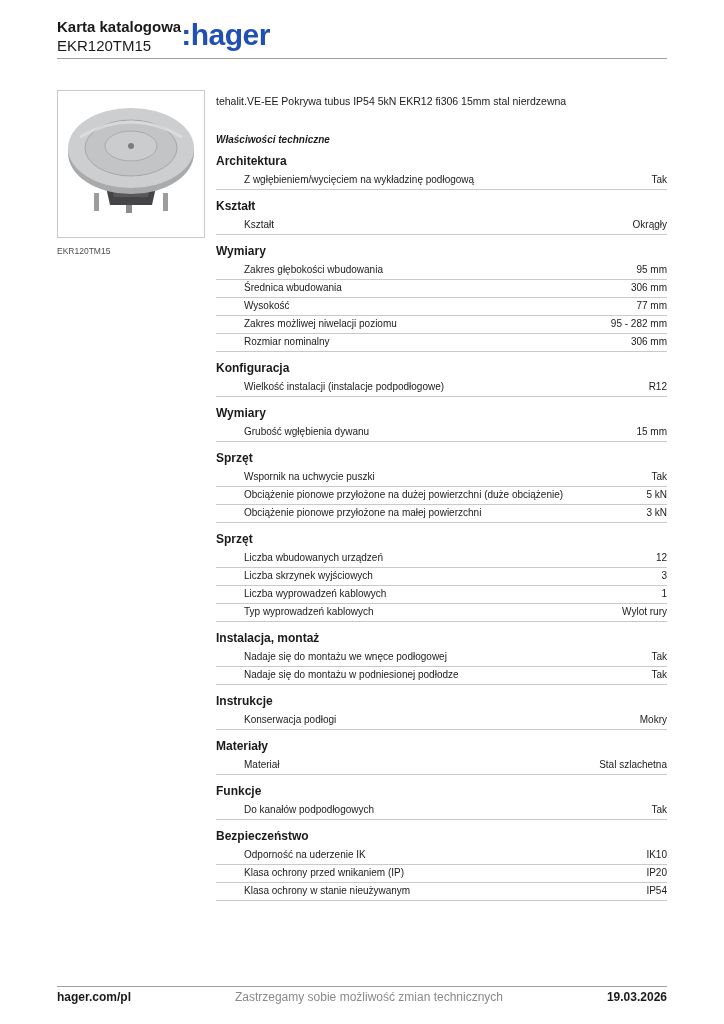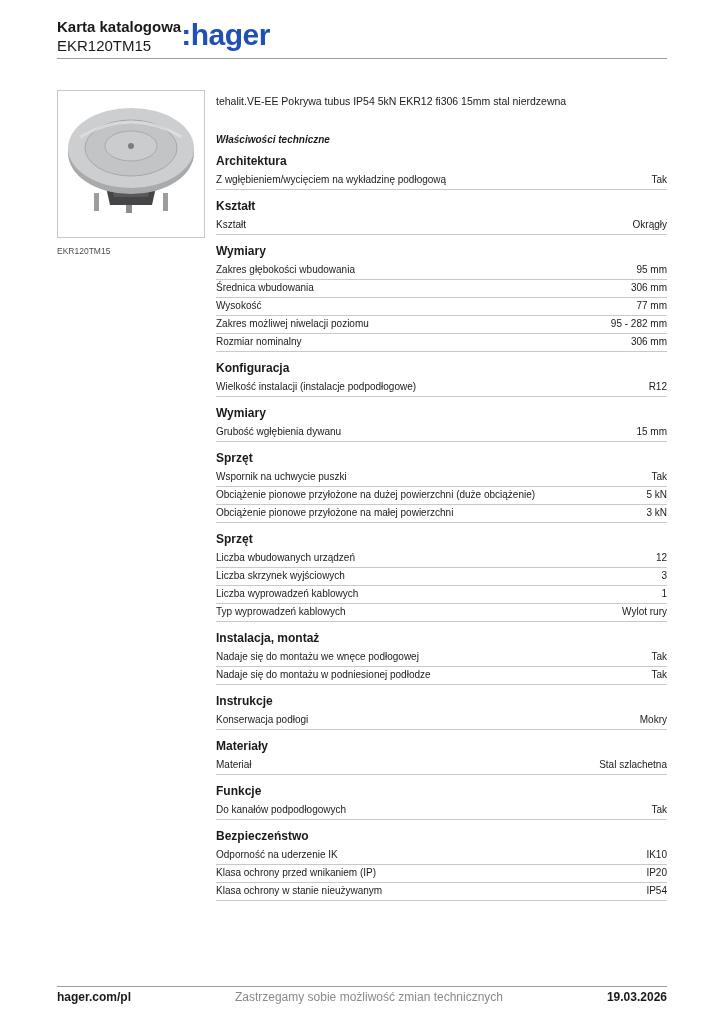--- a/index.html
+++ b/index.html
@@ -106,20 +106,21 @@
     justify-content: space-between;
     align-items: baseline;
     padding: 2px 0 3px 0;
     border-bottom: 1px solid #c9c9c9;
     font-size: 10px;
     line-height: 1.2;
   }
   .prop-label {
     text-align: center;
     padding-right: 10px;
+    margin-left: 28px;
   }
   .prop-value {
     text-align: right;
     white-space: nowrap;
   }
   
   .footer {
     position: absolute;
     left: 57px;
     right: 57px;

